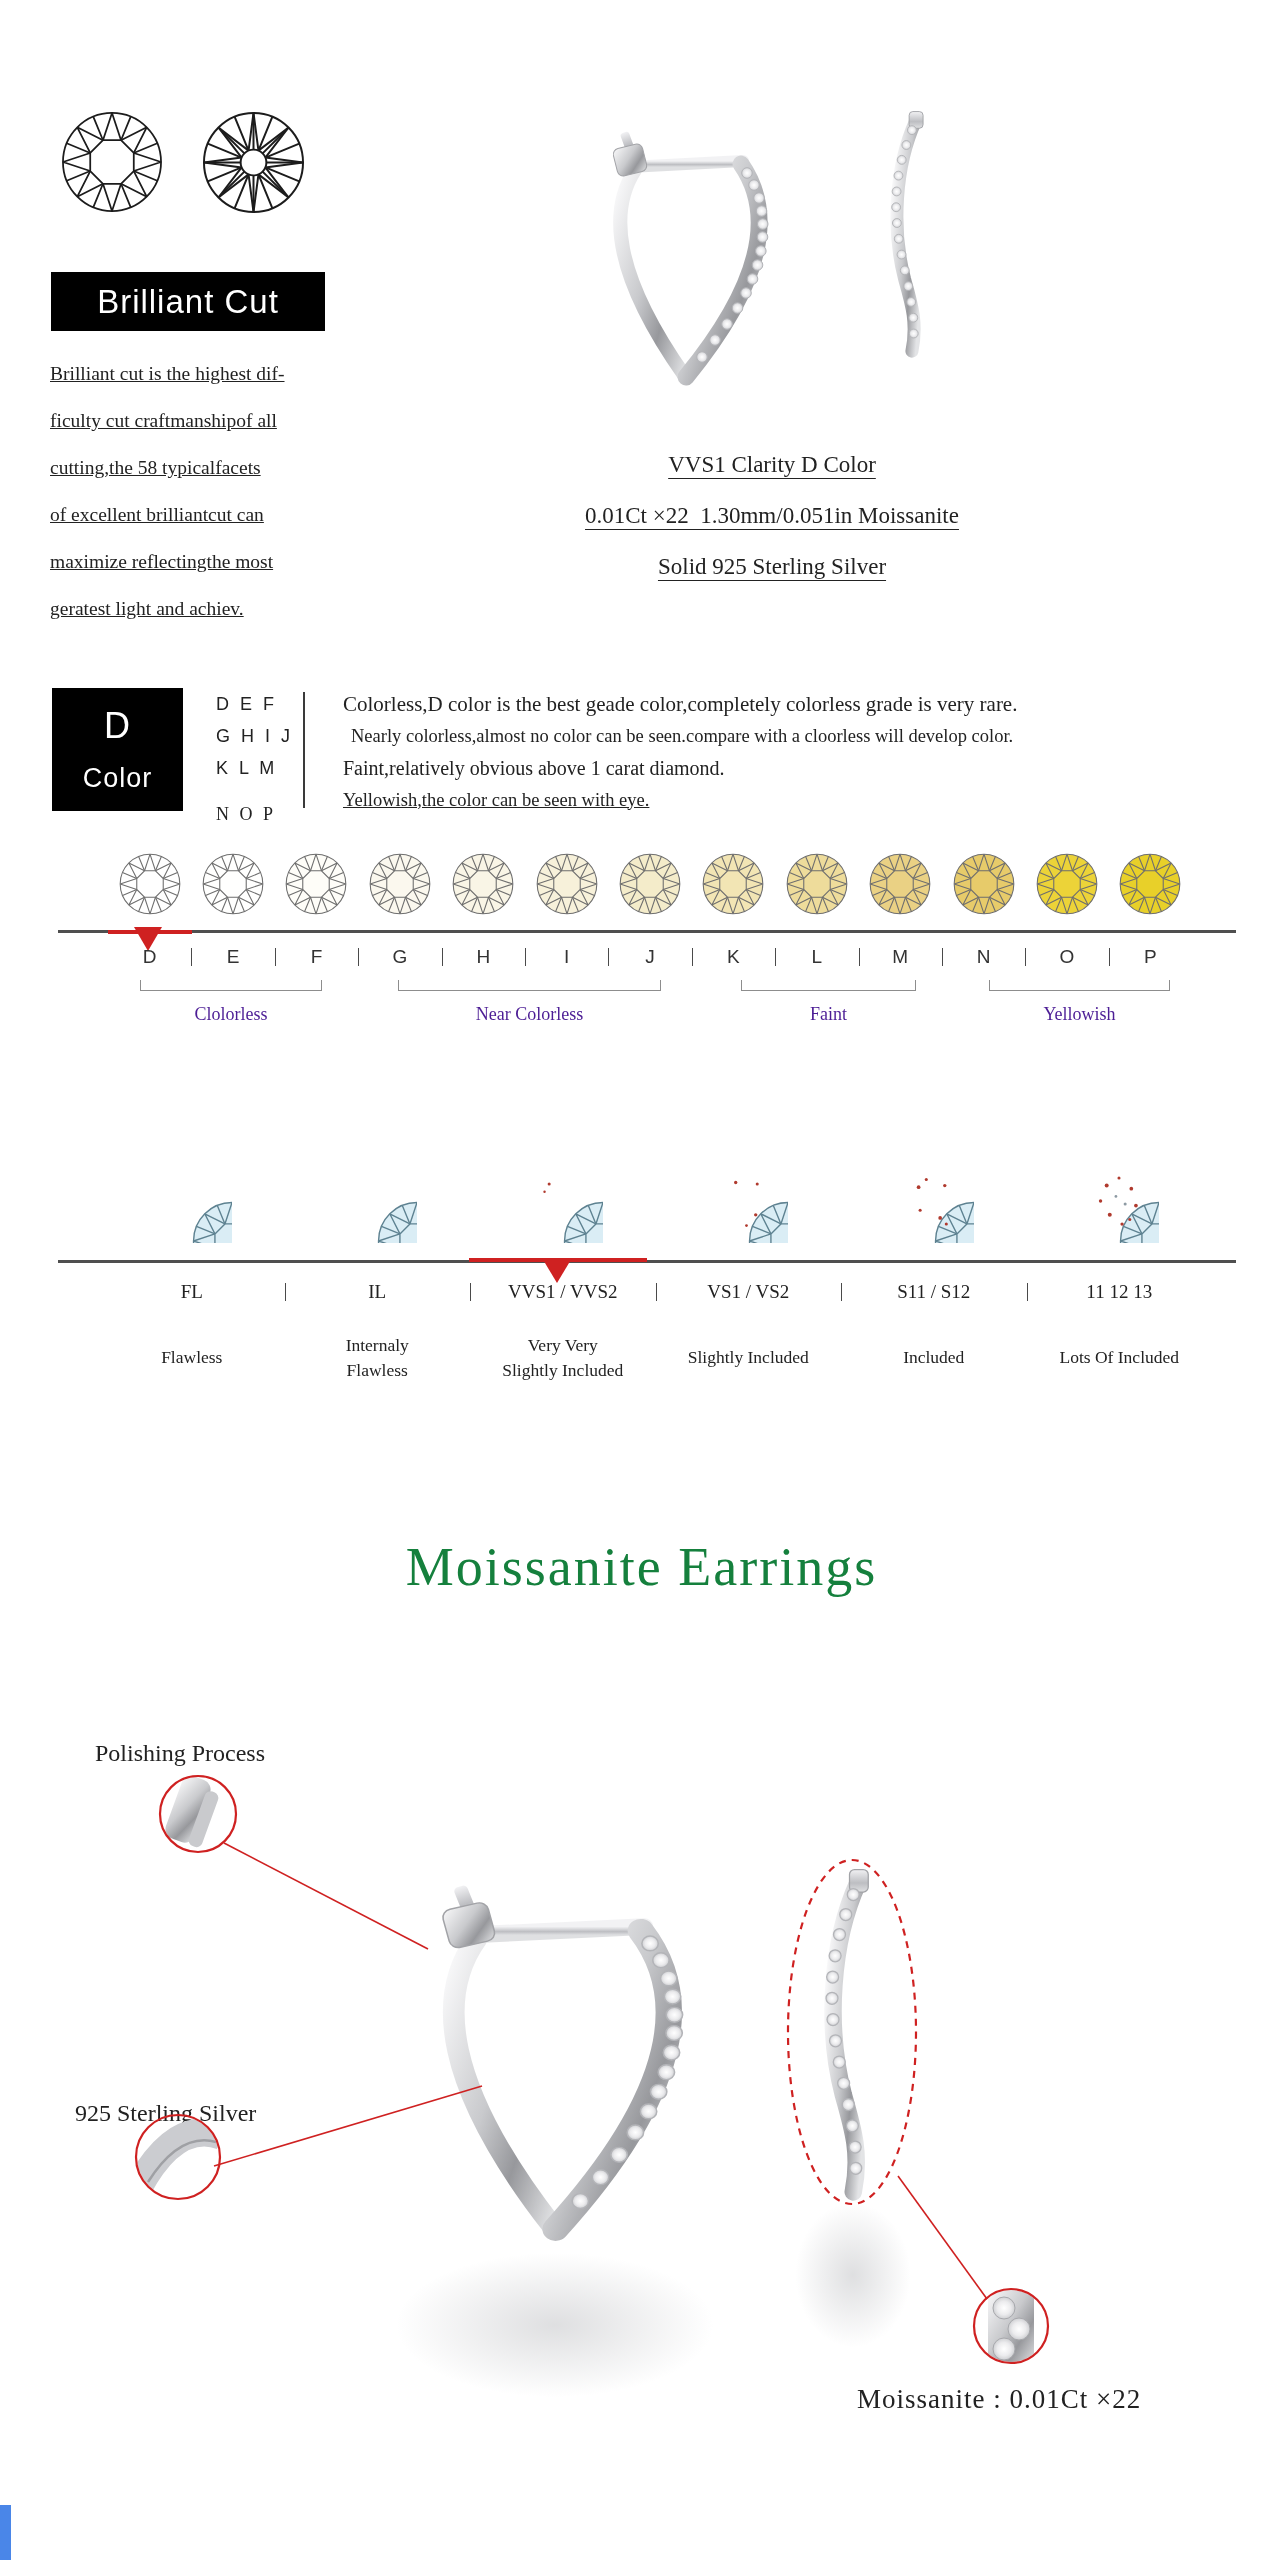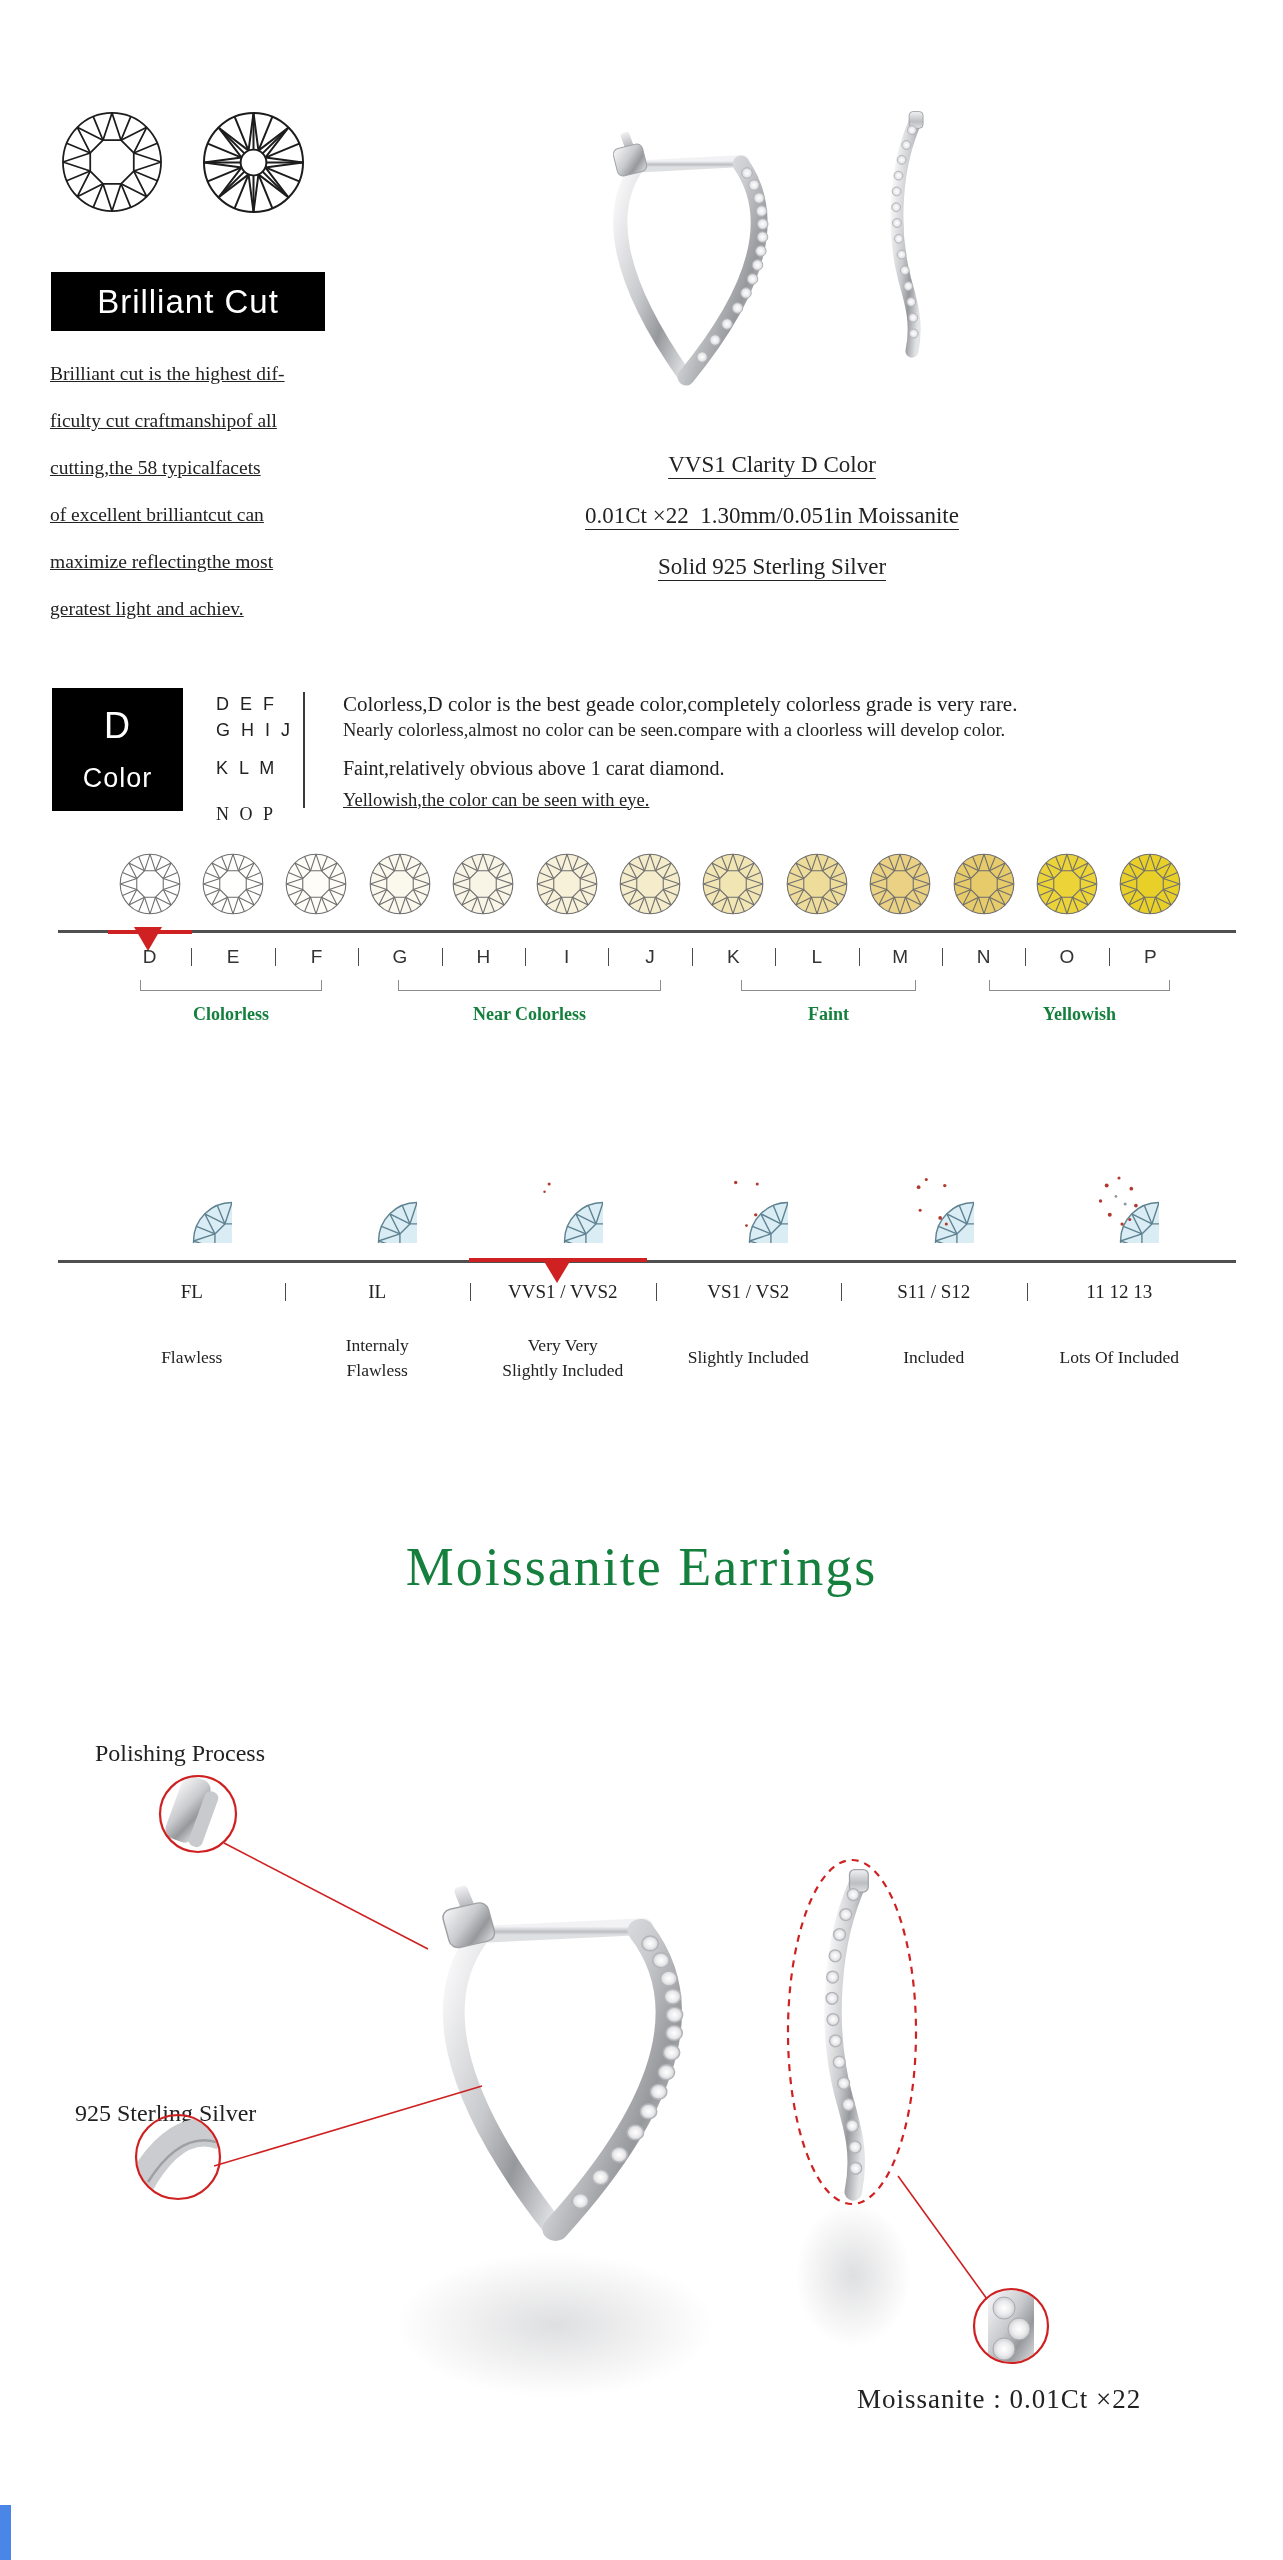--- a/index.html
+++ b/index.html
@@ -14,21 +14,21 @@
   .center{text-align:center;}
   
   .cells{display:flex;}
   .cells>.cell{flex:1;display:flex;align-items:center;justify-content:center;position:relative;}
   .cells>.cell+.cell::before{content:"";position:absolute;left:0;top:50%;transform:translateY(-50%);
        width:1px;height:18px;background:#4a4a4a;}
   .cells.noseps>.cell+.cell::before{display:none;}
   .scale-line{height:3px;background:#4f4f4f;}
   .red-seg{height:4px;background:var(--red);}
   .bracket{border-left:1.5px solid #8d8d8d;border-right:1.5px solid #8d8d8d;border-bottom:1.5px solid #8d8d8d;height:10px;}
-  .group-label{margin-top:13px;text-align:center;font-size:18px;color:#15803d;font-weight:bold;}
+  .group-label{margin-top:13px;text-align:center;font-size:18px;color:#4c1d95;}
   .gem{width:62px;height:62px;}
   .cgem{width:80px;height:84px;color:var(--gem-blue,#daedf5);}
   .swatchgem{color:#fff;}
   .grade{font-size:19px;}
   .gdesc{font-size:17.5px;line-height:1.45;text-align:center;}
   .refl{background:radial-gradient(ellipse at center,rgba(138,140,146,.28),rgba(138,140,146,0) 68%);}
   svg{display:block;}
 </style>
 </head>
 <body>
@@ -151,21 +151,21 @@
   <div class="abs banner" style="left:52px;top:688px;width:131px;height:123px;flex-direction:column;justify-content:space-evenly;">
     <div style="font-size:36px;">D</div>
     <div style="font-size:27px;">Color</div>
   </div>
   <div class="abs" style="left:303px;top:692px;width:1.5px;height:116px;background:#3a3a3a;"></div>
   <div class="abs" style="left:216px;top:688px;width:990px;">
     <div style="display:flex;height:32px;align-items:center;">
       <span style="width:127px;font-family:'Liberation Sans',sans-serif;font-size:18px;letter-spacing:3px;">D E F</span>
       <span style="font-size:21px;">Colorless,D color is the best geade color,completely colorless grade is very rare.</span>
     </div>
-    <div style="display:flex;height:32px;">
+    <div style="display:flex;height:32px;align-items:center;gap:8px;">
       <span style="width:127px;font-family:'Liberation Sans',sans-serif;font-size:18px;letter-spacing:3px;">G H I J</span>
       <span style="font-size:18.5px;">Nearly colorless,almost no color can be seen.compare with a cloorless will develop color.</span>
     </div>
     <div style="display:flex;height:32px;align-items:center;">
       <span style="width:127px;font-family:'Liberation Sans',sans-serif;font-size:18px;letter-spacing:3px;">K L M</span>
       <span style="font-size:20px;">Faint,relatively obvious above 1 carat diamond.</span>
     </div>
     <div style="display:flex;height:32px;align-items:center;">
       <span style="width:127px;font-family:Liberation Serif, serif;font-size:18px;letter-spacing:3px;margin-top:28px;">N O P</span>
       <span style="font-size:18.5px;text-decoration:underline;">Yellowish,the color can be seen with eye.</span>

